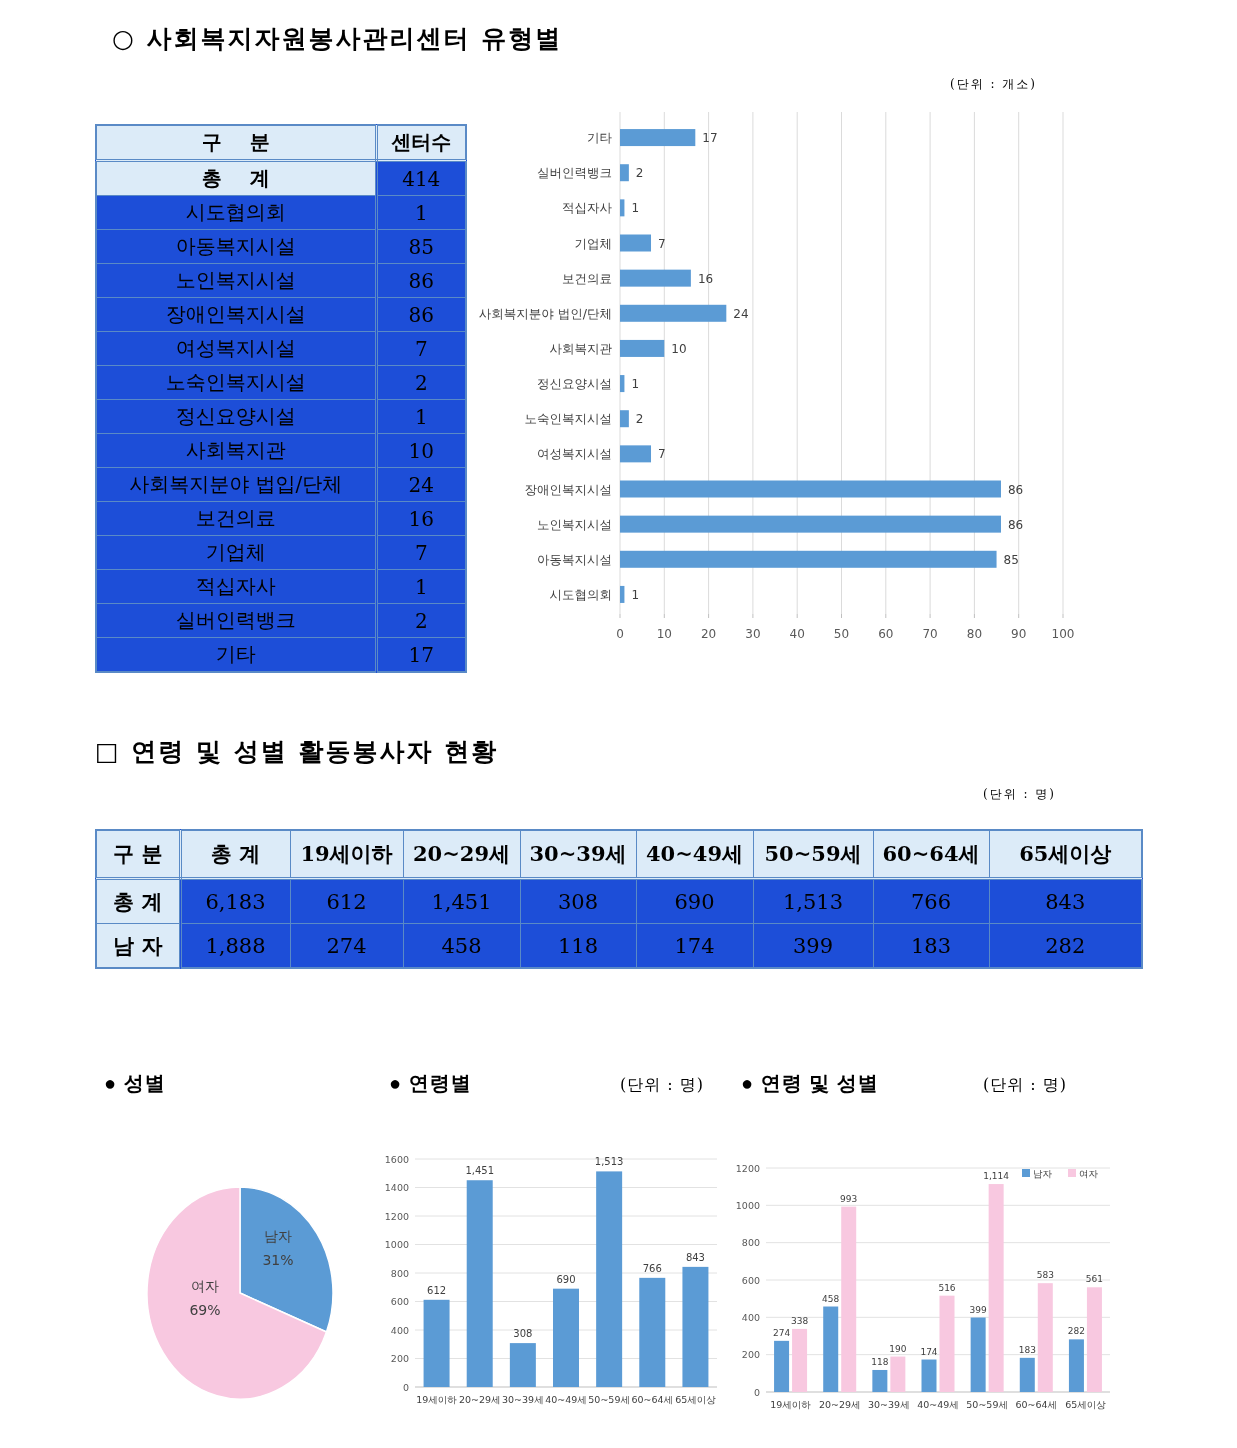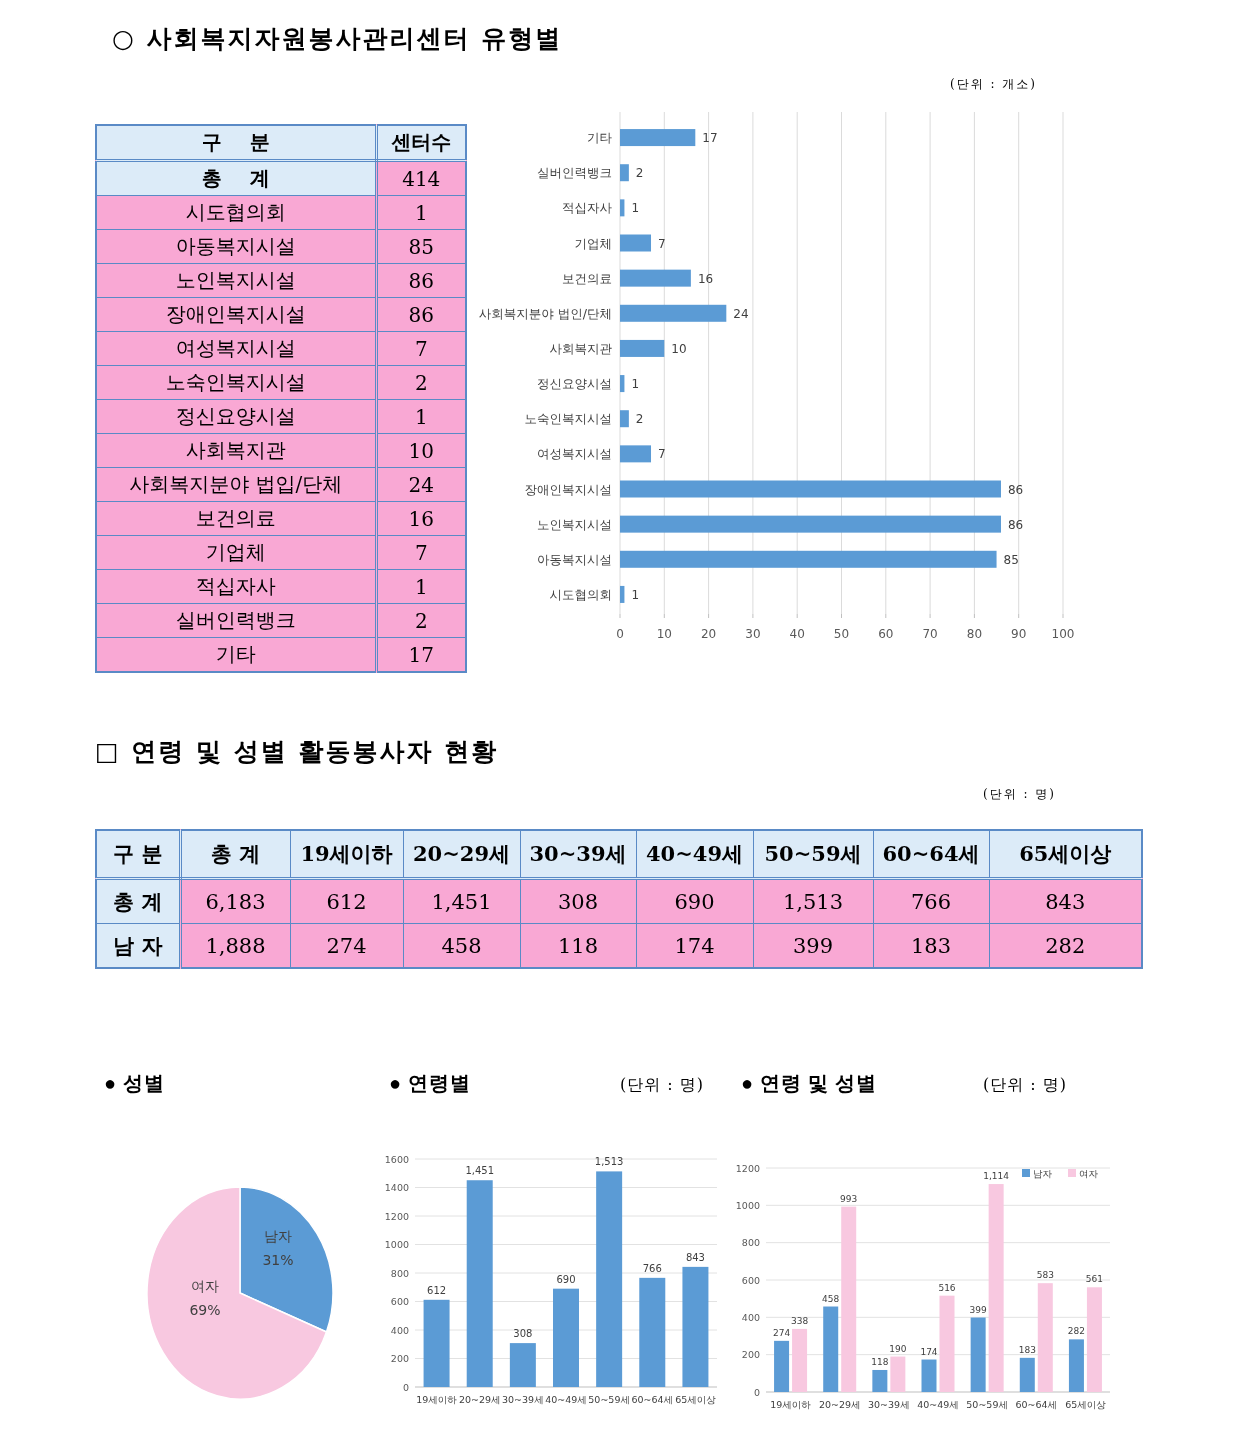--- a/index.html
+++ b/index.html
@@ -6,24 +6,24 @@
   body{
     width:1237px;height:1448px;background:#ffffff;position:relative;
     font-family:"DejaVu Serif","Liberation Serif",serif;color:#000;
     overflow:hidden;
   }
   .abs{position:absolute;}
   .sec-title{font-size:25px;font-weight:bold;letter-spacing:2px;white-space:pre;}
   .unit{font-size:12px;letter-spacing:2px;white-space:pre;}
   .unit.small{font-size:16px;letter-spacing:1px;}
   .bullet-label{
-    font-family:Liberation Serif, serif;
+    font-family:Liberation Sans, sans-serif;
     font-weight:bold;font-size:20px;letter-spacing:1px;white-space:pre;
   }
-  table{border-collapse:collapse;table-layout:fixed;background:#f9a8d4;}
+  table{border-collapse:collapse;table-layout:fixed;background:#1d4ed8;}
   
   .t1{width:370px;border:2px solid #5a8ac6;}
   .t1 th,.t1 td{
     border:1px solid #5a8ac6;text-align:center;vertical-align:middle;
     font-size:20px;height:33px;padding:0;white-space:pre;
   }
   .t1 thead th{background:#dcebf8;font-weight:bold;border-bottom:3px double #5a8ac6;}
   .t1 th:first-child,.t1 td:first-child{border-right:3px double #5a8ac6;}
   .t1 tr.total td:first-child{background:#dcebf8;font-weight:bold;}
   

